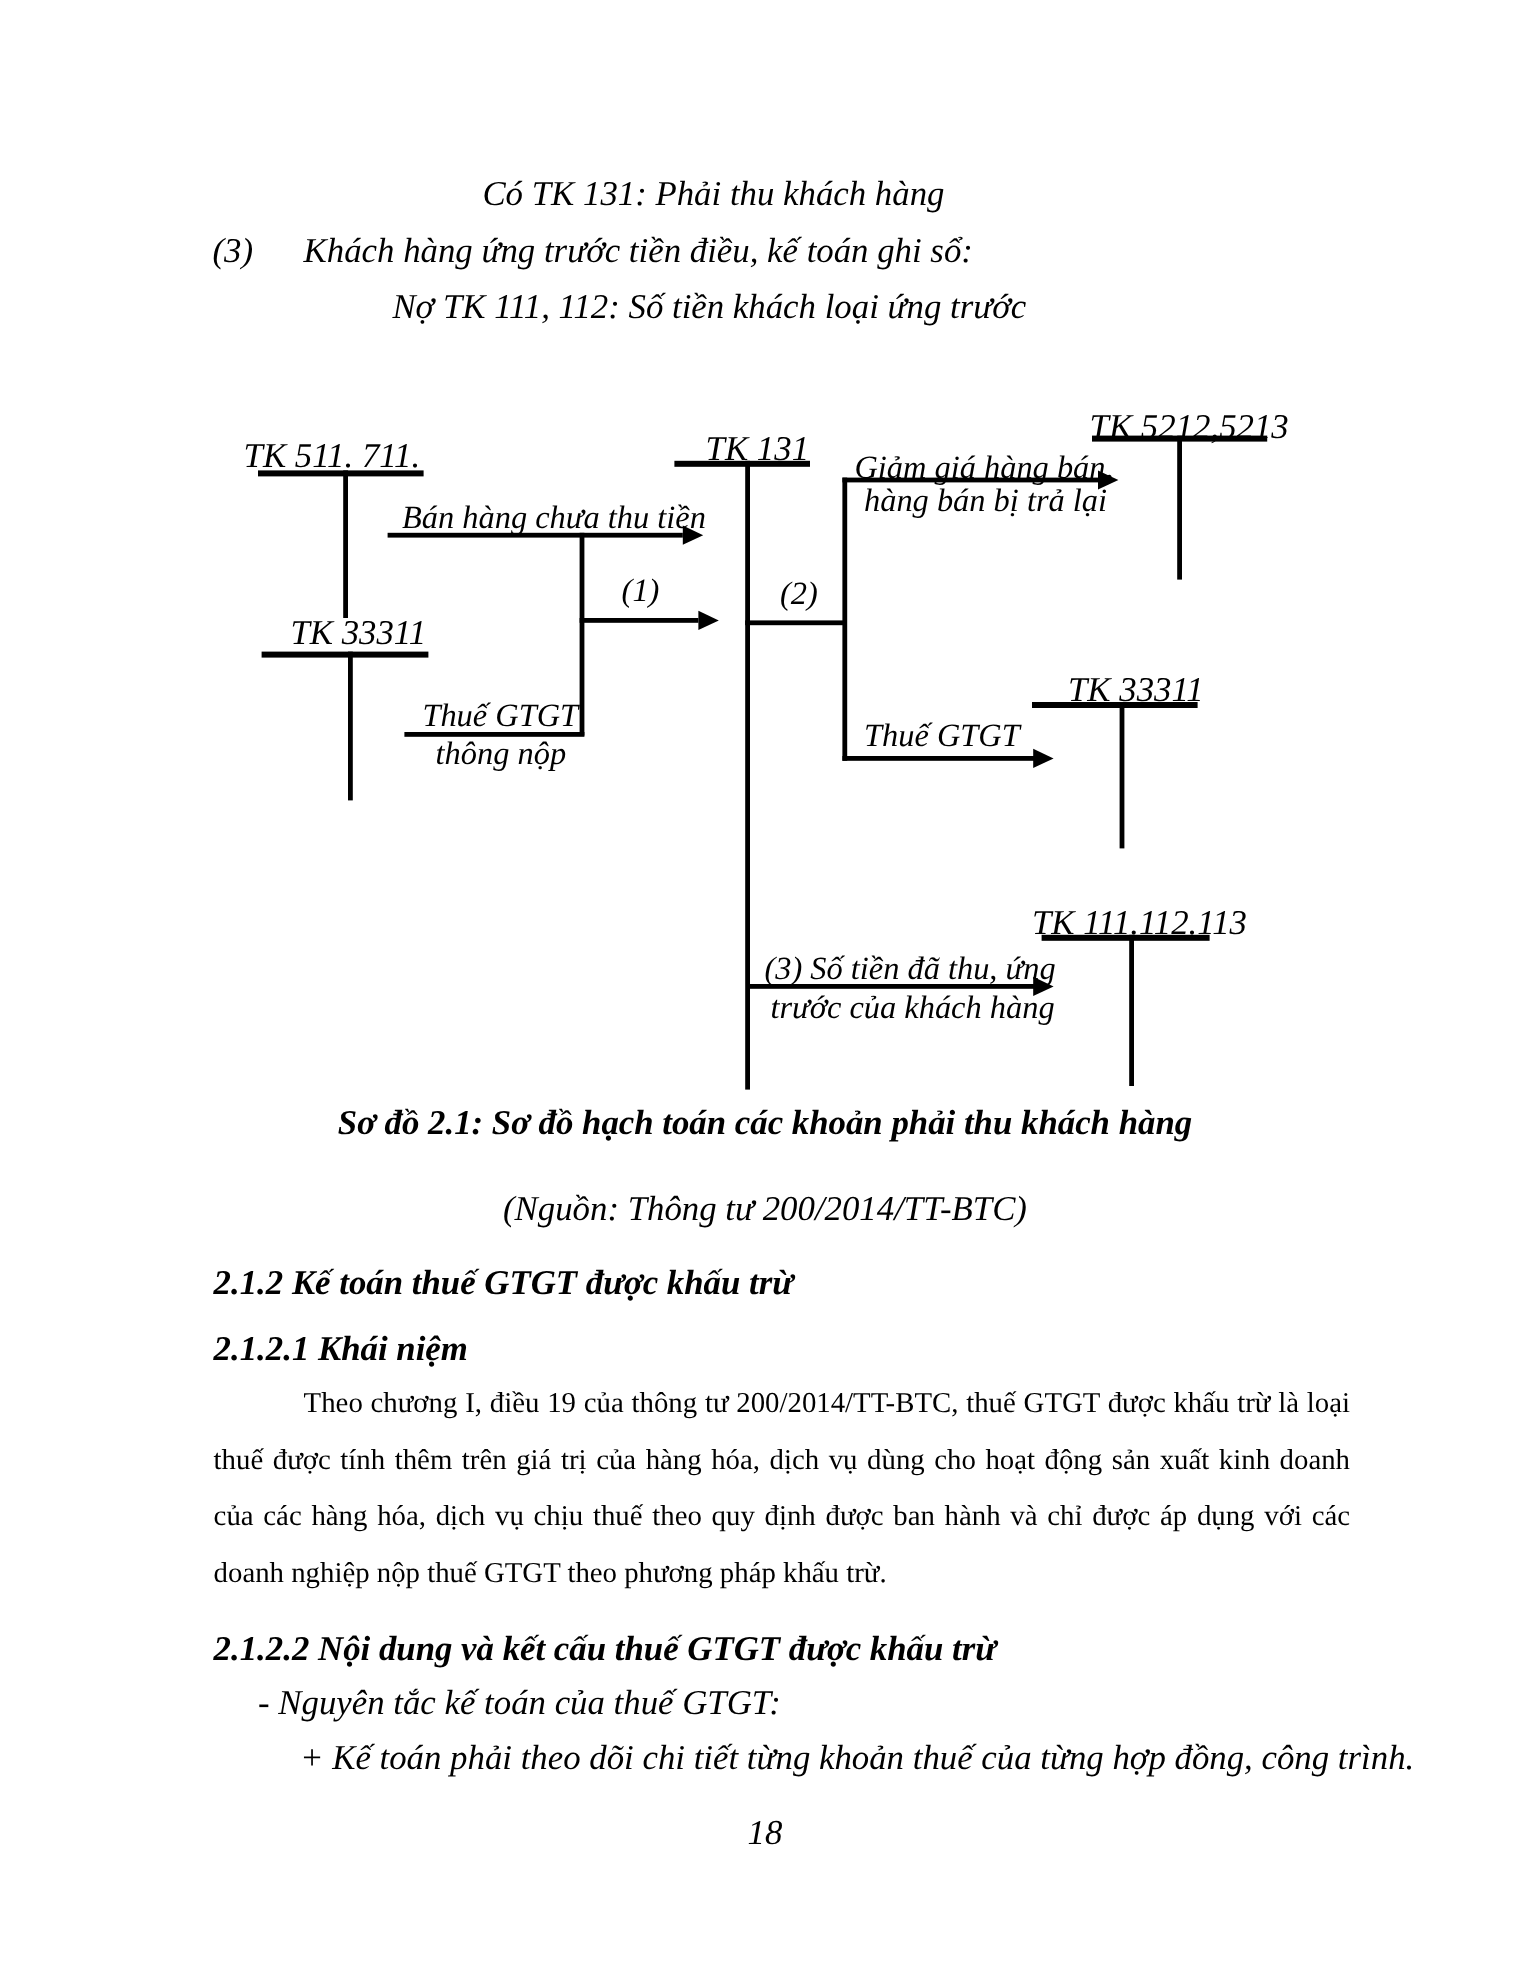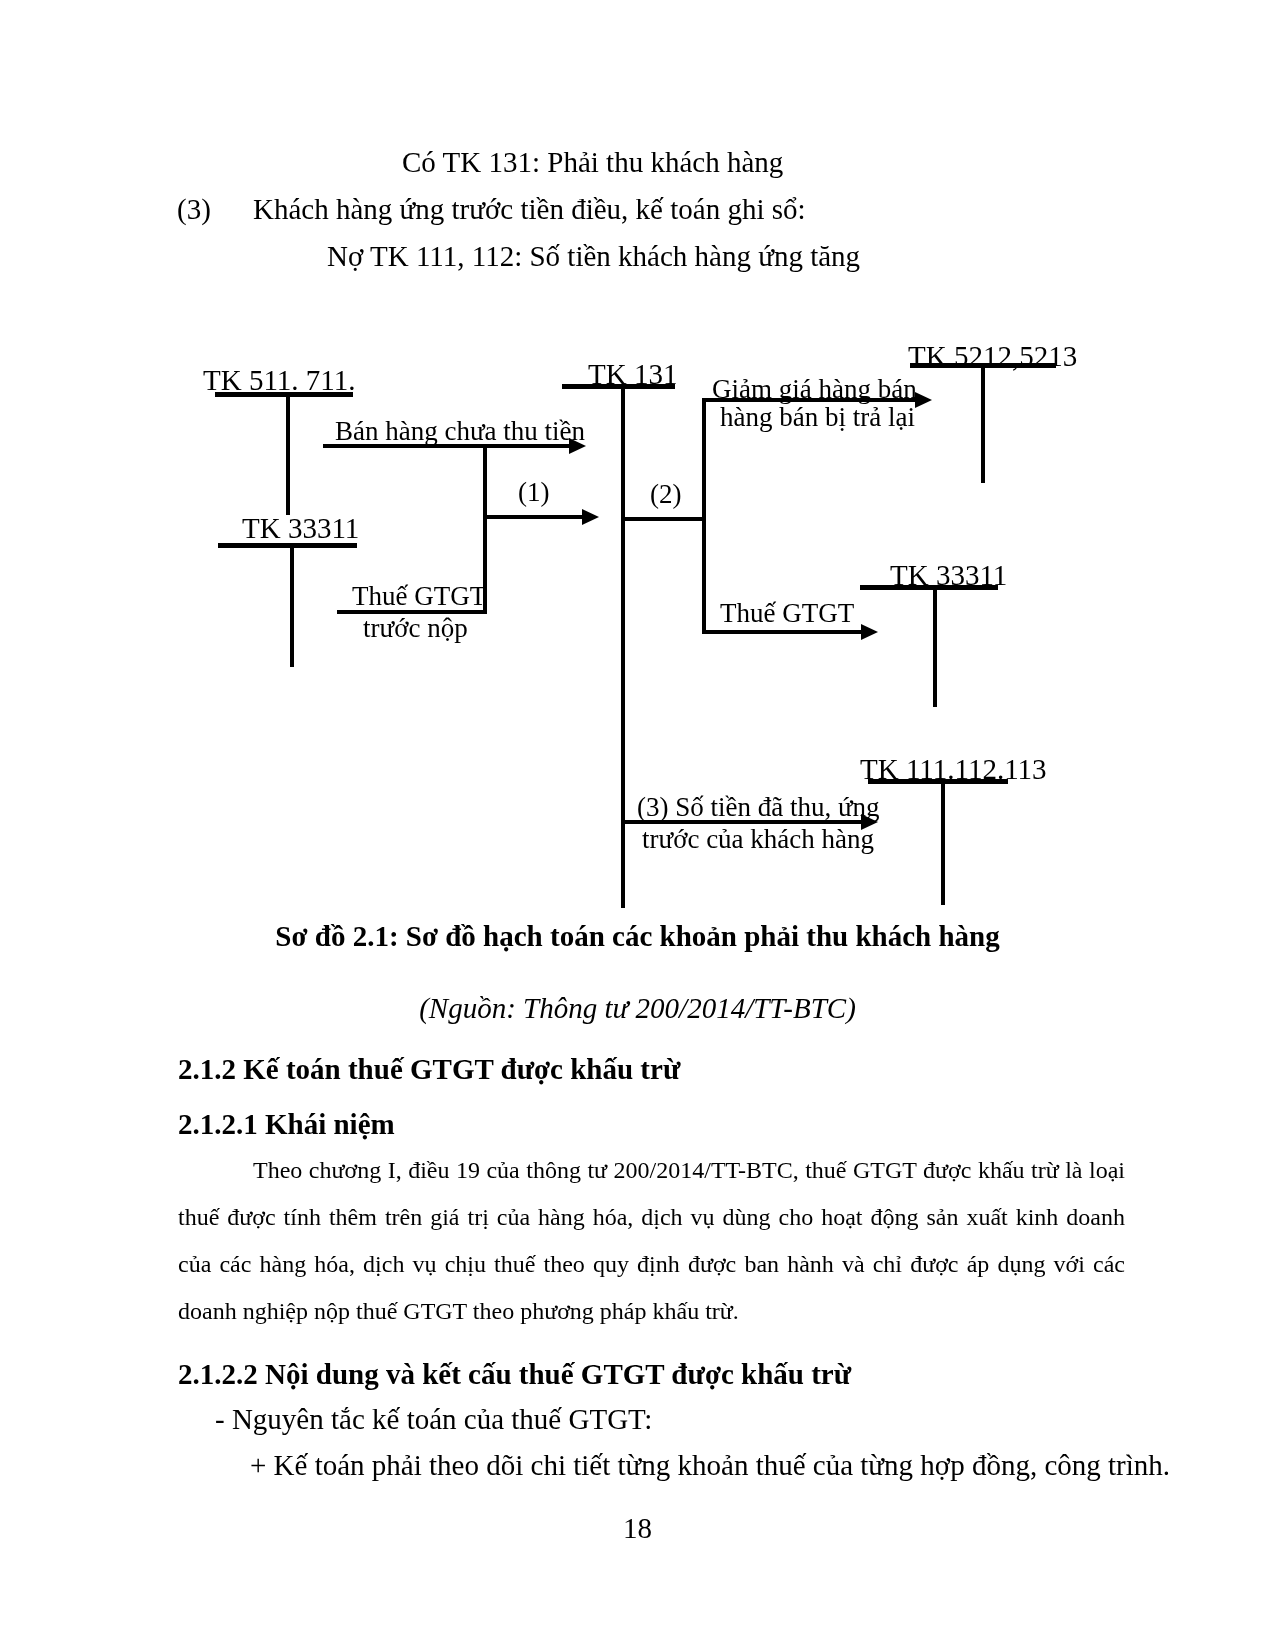--- a/index.html
+++ b/index.html
@@ -12,20 +12,21 @@
     color:#000;
     overflow:hidden;
   }
   .abs{position:absolute;}
   .txt{
     position:absolute;
     font-size:29px;
     line-height:1.15;
     color:#000;
     white-space:nowrap;
+    font-style:italic;
   }
   .flow{font-size:27px;}
   .bold{font-weight:bold;}
   .ital{font-style:italic;}
   .center{left:0;width:1275px;text-align:center;}
   
   .hl{position:absolute;height:5px;background:#000;}
   
   .st{position:absolute;width:4px;background:#000;}
   
@@ -47,21 +48,21 @@
   }
 </style>
 </head>
 <body>
 
 <div class="page">
 
   <div class="txt" style="left:402px;top:146px">Có TK 131: Phải thu khách hàng</div>
   <div class="txt" style="left:177px;top:193px">(3)</div>
   <div class="txt" style="left:253px;top:193px">Khách hàng ứng trước tiền điều, kế toán ghi sổ:</div>
-  <div class="txt" style="left:327px;top:240px">Nợ TK 111, 112: Số tiền khách hàng ứng tăng</div>
+  <div class="txt" style="left:327px;top:240px">Nợ TK 111, 112: Số tiền khách loại ứng trước</div>
 
   <div class="abs" style="left:0;top:0;width:1275px;height:960px">
 
     <div class="txt" style="left:203px;top:364px">TK 511. 711.</div>
     <div class="hl" style="left:215px;top:392px;width:138px"></div>
     <div class="st" style="left:286px;top:392px;height:123px"></div>
 
     <div class="txt" style="left:242px;top:512px">TK 33311</div>
     <div class="hl" style="left:218px;top:543px;width:139px"></div>
     <div class="st" style="left:290px;top:543px;height:124px"></div>
@@ -83,21 +84,21 @@
     <div class="st" style="left:941px;top:779px;height:126px"></div>
 
     <div class="txt flow" style="left:335px;top:416px">Bán hàng chưa thu tiền</div>
     <div class="al" style="left:323px;top:444px;width:246px"></div>
     <div class="ah" style="left:569px;top:438px"></div>
 
     <div class="vl" style="left:483px;top:444px;height:169px"></div>
 
     <div class="txt flow" style="left:352px;top:581px">Thuế GTGT</div>
     <div class="al" style="left:337px;top:610px;width:150px"></div>
-    <div class="txt flow" style="left:363px;top:613px">trước nộp</div>
+    <div class="txt flow" style="left:363px;top:613px">thông nộp</div>
 
     <div class="txt flow" style="left:518px;top:477px">(1)</div>
     <div class="al" style="left:483px;top:515px;width:99px"></div>
     <div class="ah" style="left:582px;top:509px"></div>
 
     <div class="txt flow" style="left:650px;top:479px">(2)</div>
     <div class="al" style="left:621px;top:517px;width:84px"></div>
     <div class="vl" style="left:702px;top:398px;height:236px"></div>
 
     <div class="txt flow" style="left:712px;top:374px">Giảm giá hàng bán,</div>

